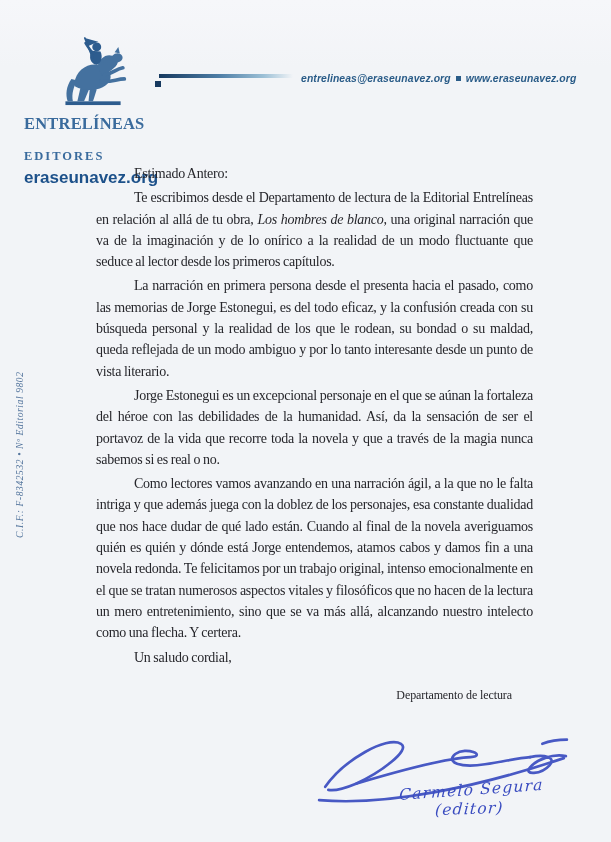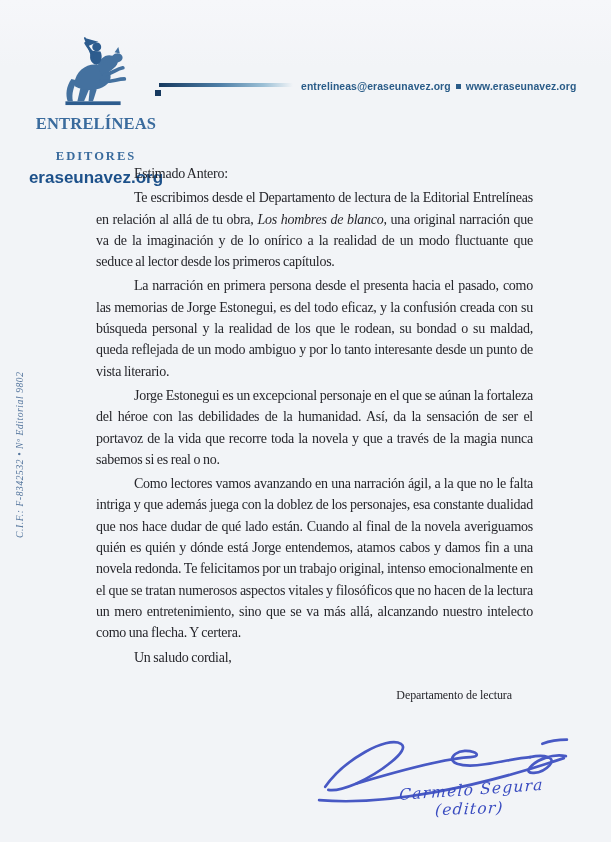--- a/index.html
+++ b/index.html
@@ -2,29 +2,29 @@
 <html><head>
 <meta charset="utf-8">
 <style>
   html,body{margin:0;padding:0;background:#dfe1e6;}
   .page{
     position:relative;width:611px;height:842px;margin:0 auto;
     background:linear-gradient(180deg,#f6f7fa 0%,#f2f4f7 8%,#f2f4f7 100%);
     overflow:hidden;font-family:"Liberation Serif",serif;
   }
   
-  .logo{position:absolute;left:24px;top:34px;width:144px;text-align:center;}
+  .logo{position:absolute;left:24px;top:34px;width:144px;}
   .logo svg{display:block;margin:0 auto;}
   .logo-title{font-weight:700;font-size:16.5px;letter-spacing:.2px;color:#3a6b9d;margin-top:2px;}
   .logo-sub{font-weight:700;font-size:12.5px;letter-spacing:2px;color:#3a6b9d;margin-top:15px;}
   .logo-web{font-family:"Liberation Sans",sans-serif;font-weight:700;font-size:17px;color:#1d518a;margin-top:4px;}
   .contact{position:absolute;left:157px;top:61px;width:436px;color:#1d4068;font-size:11.4px;}
   .contact-line{margin-bottom:9px;letter-spacing:.15px;white-space:nowrap;}
   .contact-line b{font-weight:700;}
-  .bar-row{display:flex;align-items:flex-start;margin-top:20px;}
+  .bar-row{display:flex;align-items:flex-end;margin-top:11px;font-style:italic;}
   .bar-wrap{position:relative;width:136px;height:12px;margin-right:8px;}
   .bar{position:absolute;left:2px;top:2px;width:134px;height:4px;
        background:linear-gradient(to right,#16395f,#4e7ea6 45%,#9cc0d6 78%,rgba(175,202,220,0));}
   .bar-sq{position:absolute;left:-2px;top:9px;width:6px;height:6px;background:#16395f;}
   .emails{display:flex;align-items:center;gap:5px;font-family:"Liberation Sans",sans-serif;
           font-size:10.4px;font-weight:700;color:#2a5c88;letter-spacing:.1px;white-space:nowrap;}
   .sq-sep{width:5px;height:5px;background:#2a5c88;display:inline-block;}
   
   .margin-note{
     position:absolute;left:15px;top:308px;height:230px;

